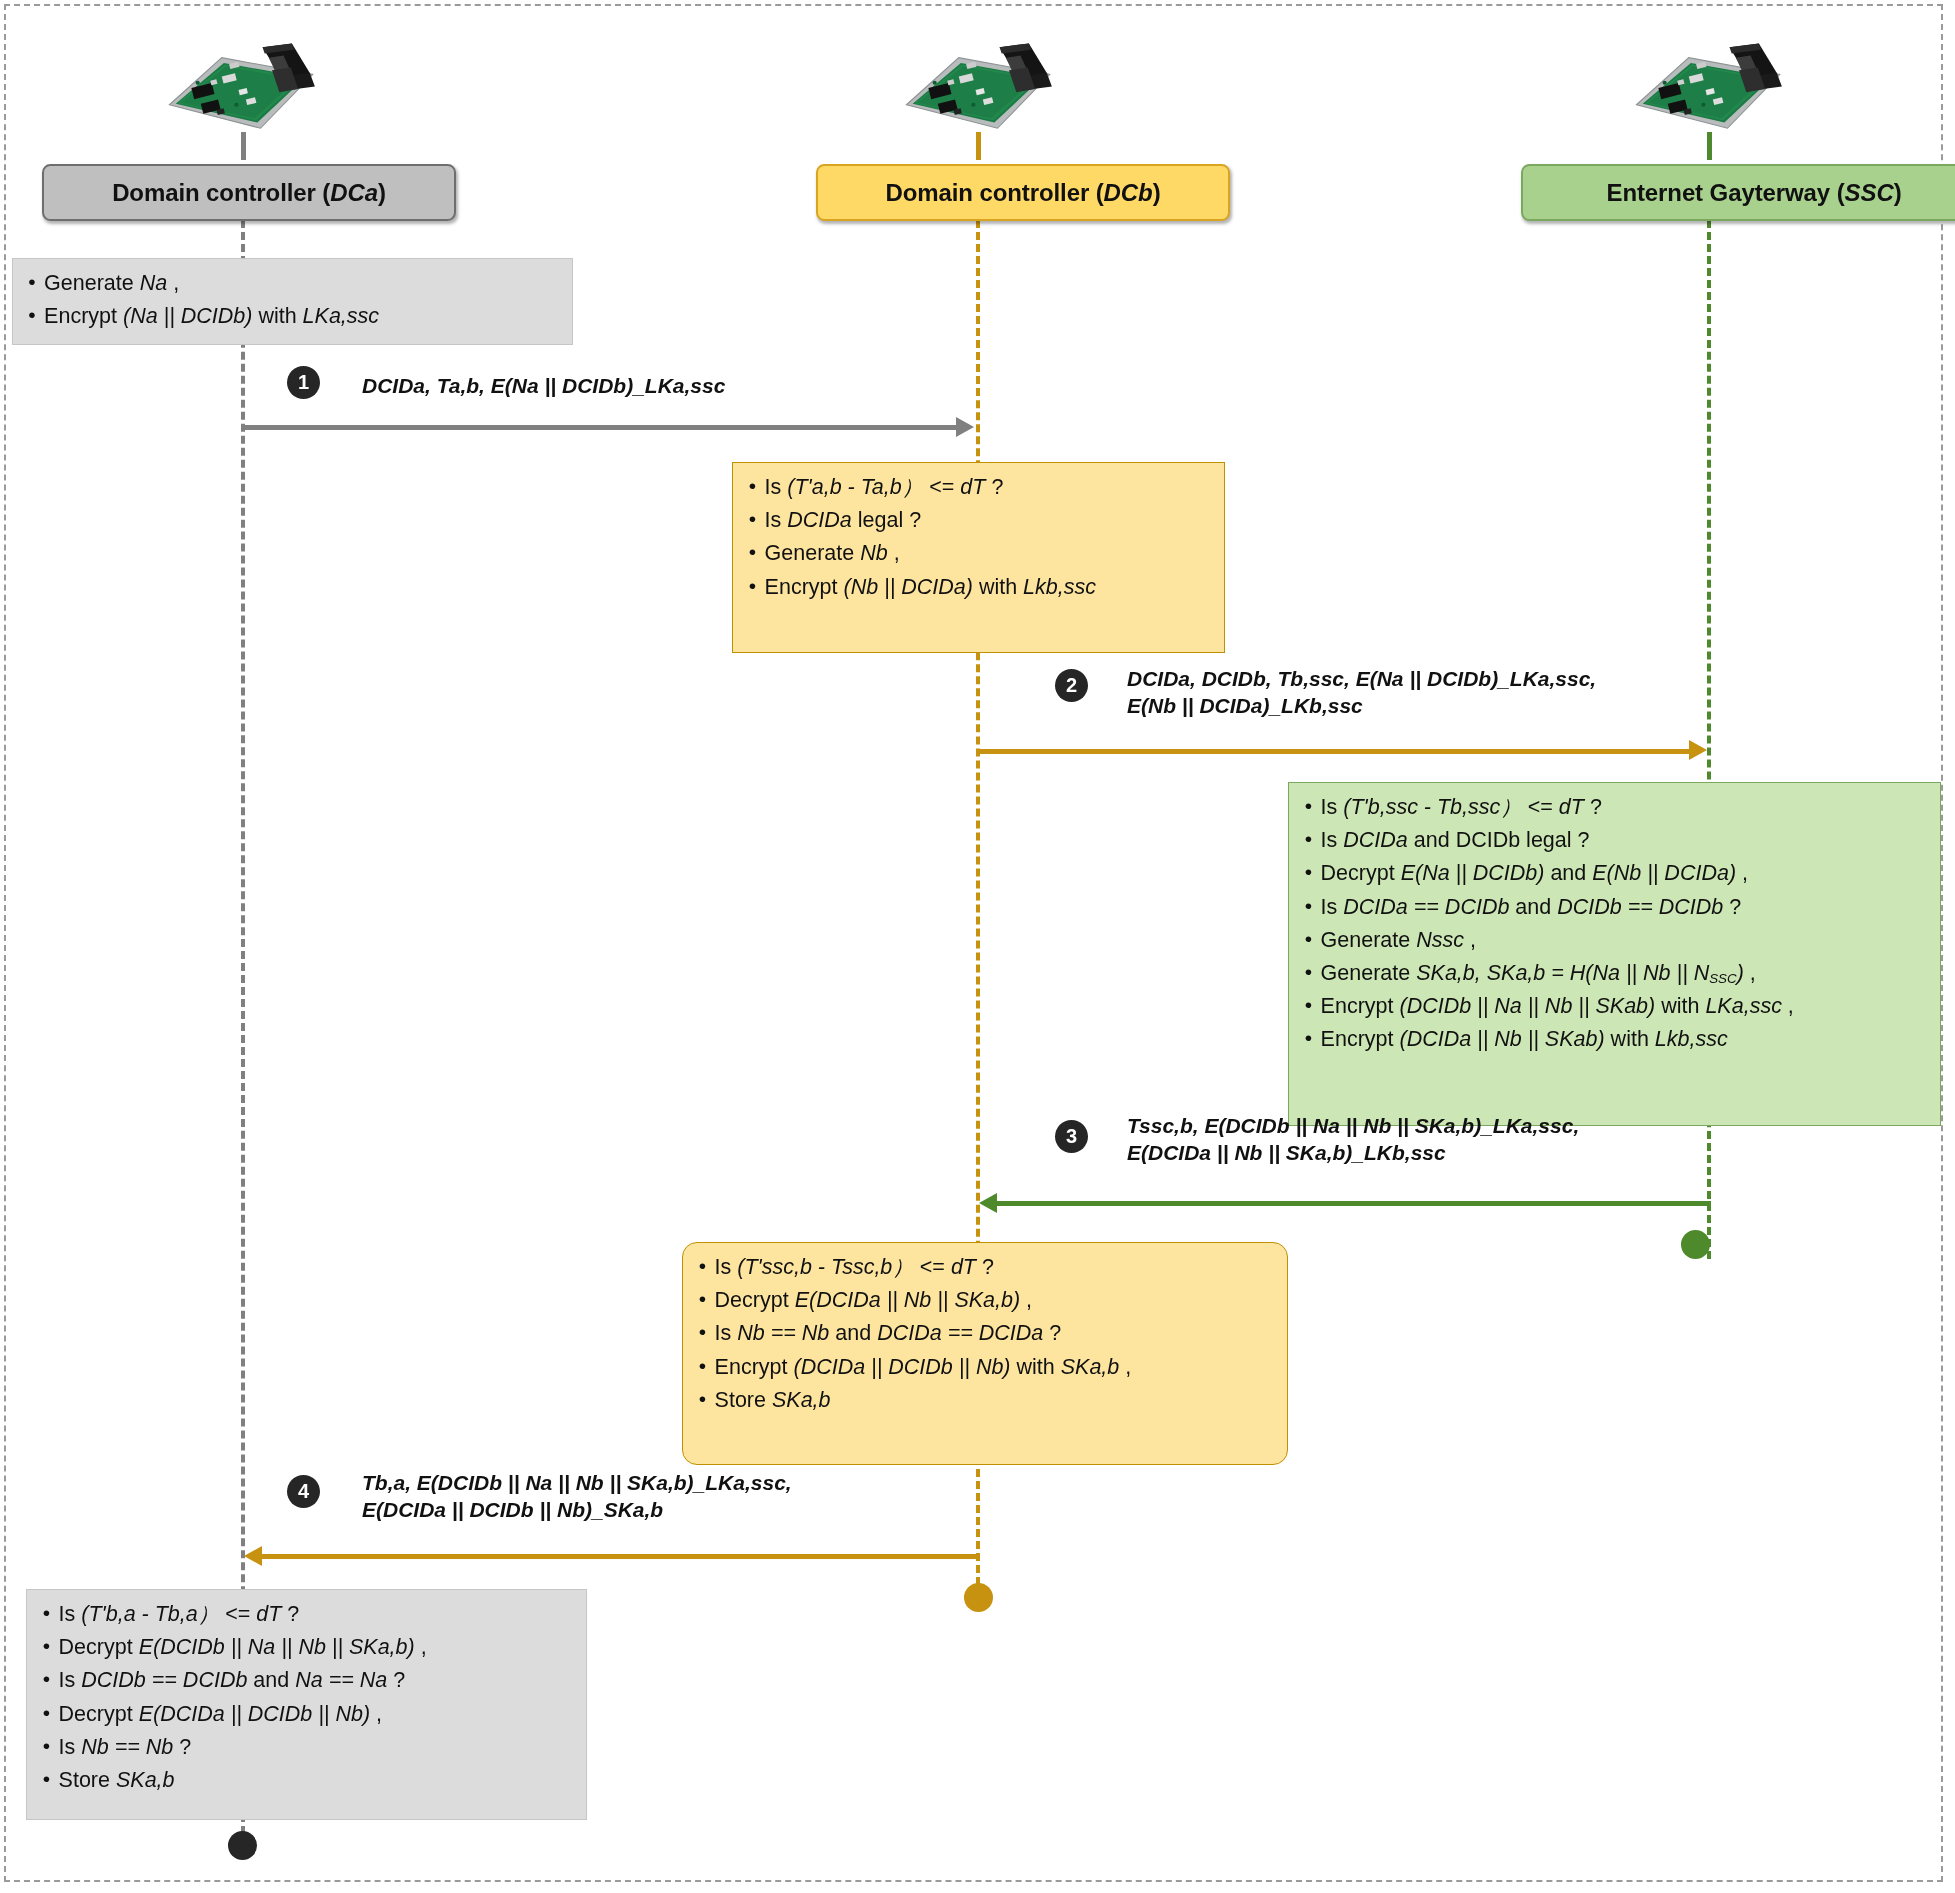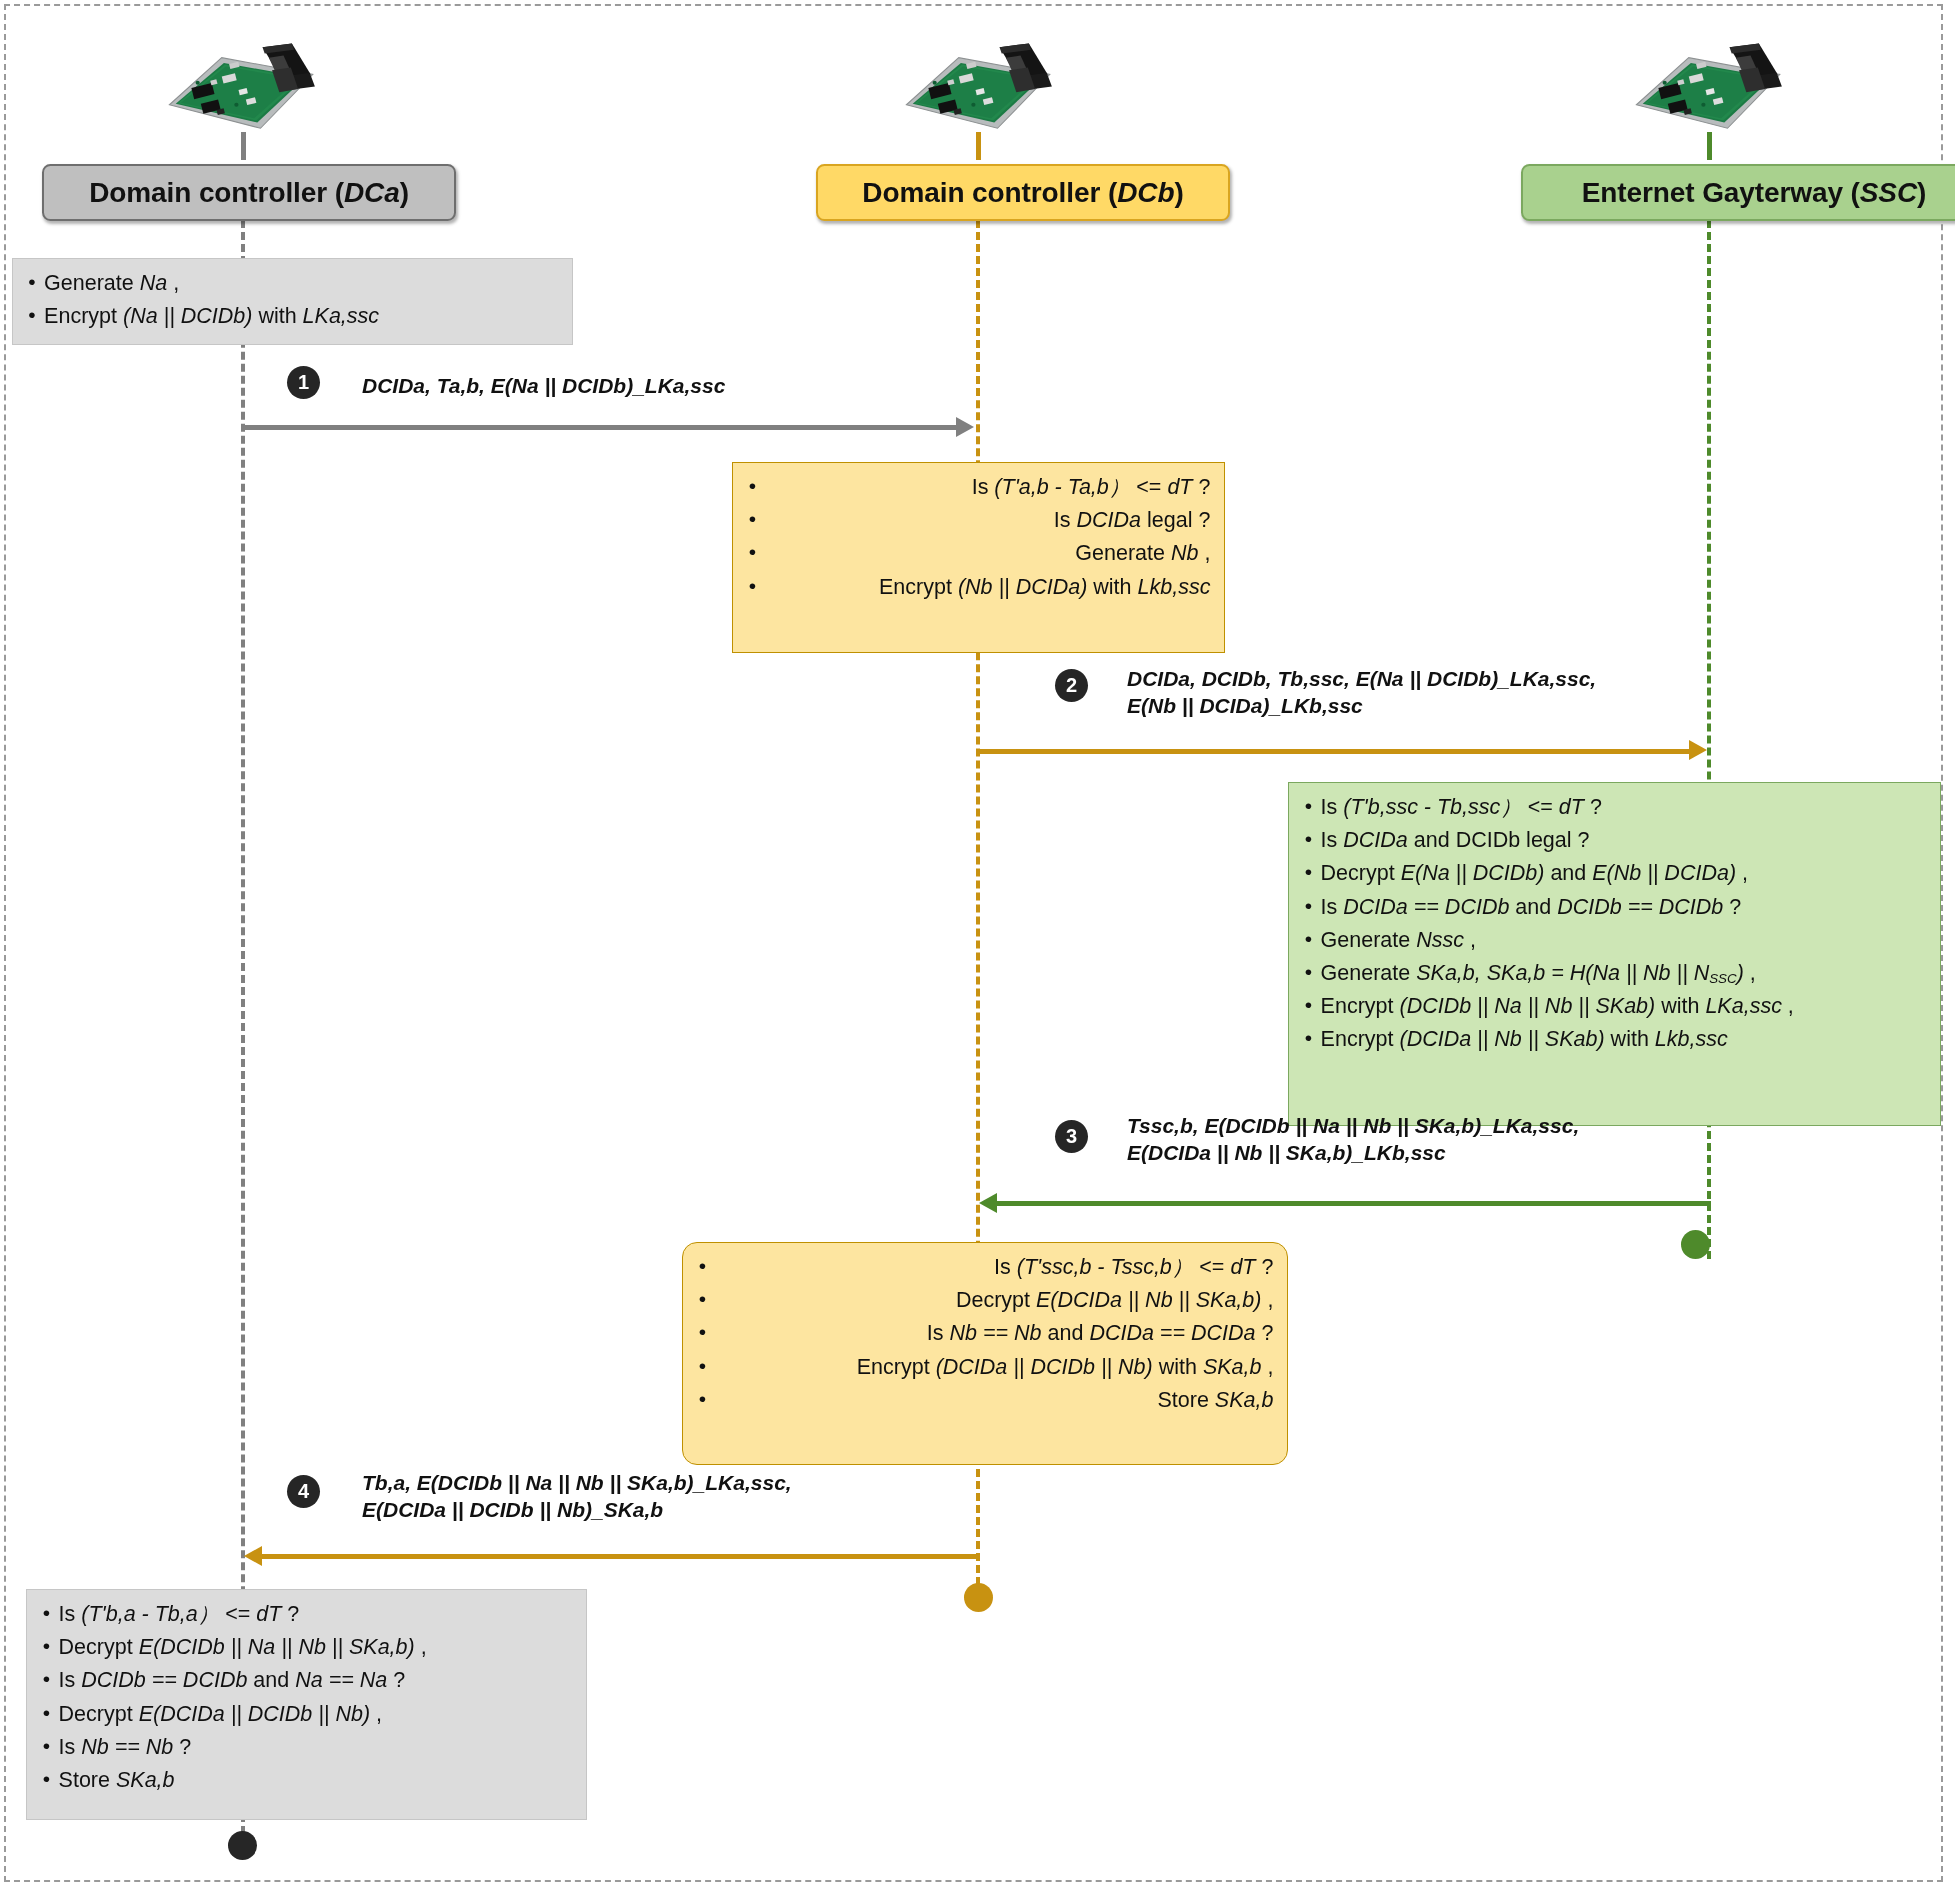--- a/index.html
+++ b/index.html
@@ -48,41 +48,41 @@
   }
   .pcb{position:absolute;left:0;top:0;width:157px;height:113px;}
 
   
   .actor{
     position:absolute;
     box-sizing:border-box;
     border-radius:8.4px;
     display:flex;align-items:center;justify-content:center;
     font-weight:bold;
-    font-size:28px;
+    font-size:24px;
     color:#111111;
     letter-spacing:-0.1px;
     box-shadow:1.6px 2.1px 3.1px rgba(0,0,0,0.30);
   }
   .actor i{font-style:italic;}
   .actor-gray{ background:#BFBFBF; border:2.1px solid #6E6E6E; }
   .actor-gold{ background:#FFD966; border:2.1px solid #D9A520; }
   .actor-green{ background:#A9D18E; border:2.1px solid #7BA85F; }
 
   
   .note{
     position:absolute;
     box-sizing:border-box;
     padding:9.4px 13.6px 9.4px 13.6px;
     font-size:21.5px;
     line-height:1.44;
     color:#111111;
   }
   .note-gray{ background:#DCDCDC; border:1px solid #C6C6C6; }
-  .note-gold{ background:#FDE5A0; border:1.6px solid #BF9000;text-align:right; }
+  .note-gold{ background:#FDE5A0; border:1.6px solid #BF9000; }
   .note-green{ background:#CDE6B5; border:1.6px solid #7BA85F; }
   .note ul{margin:0;padding:0;list-style:none;}
   .note li{
     position:relative;
     padding-left:18px;
     margin:0 0 2.1px 0;
     white-space:nowrap;
   }
   .note li:before{
     content:"\2022";

